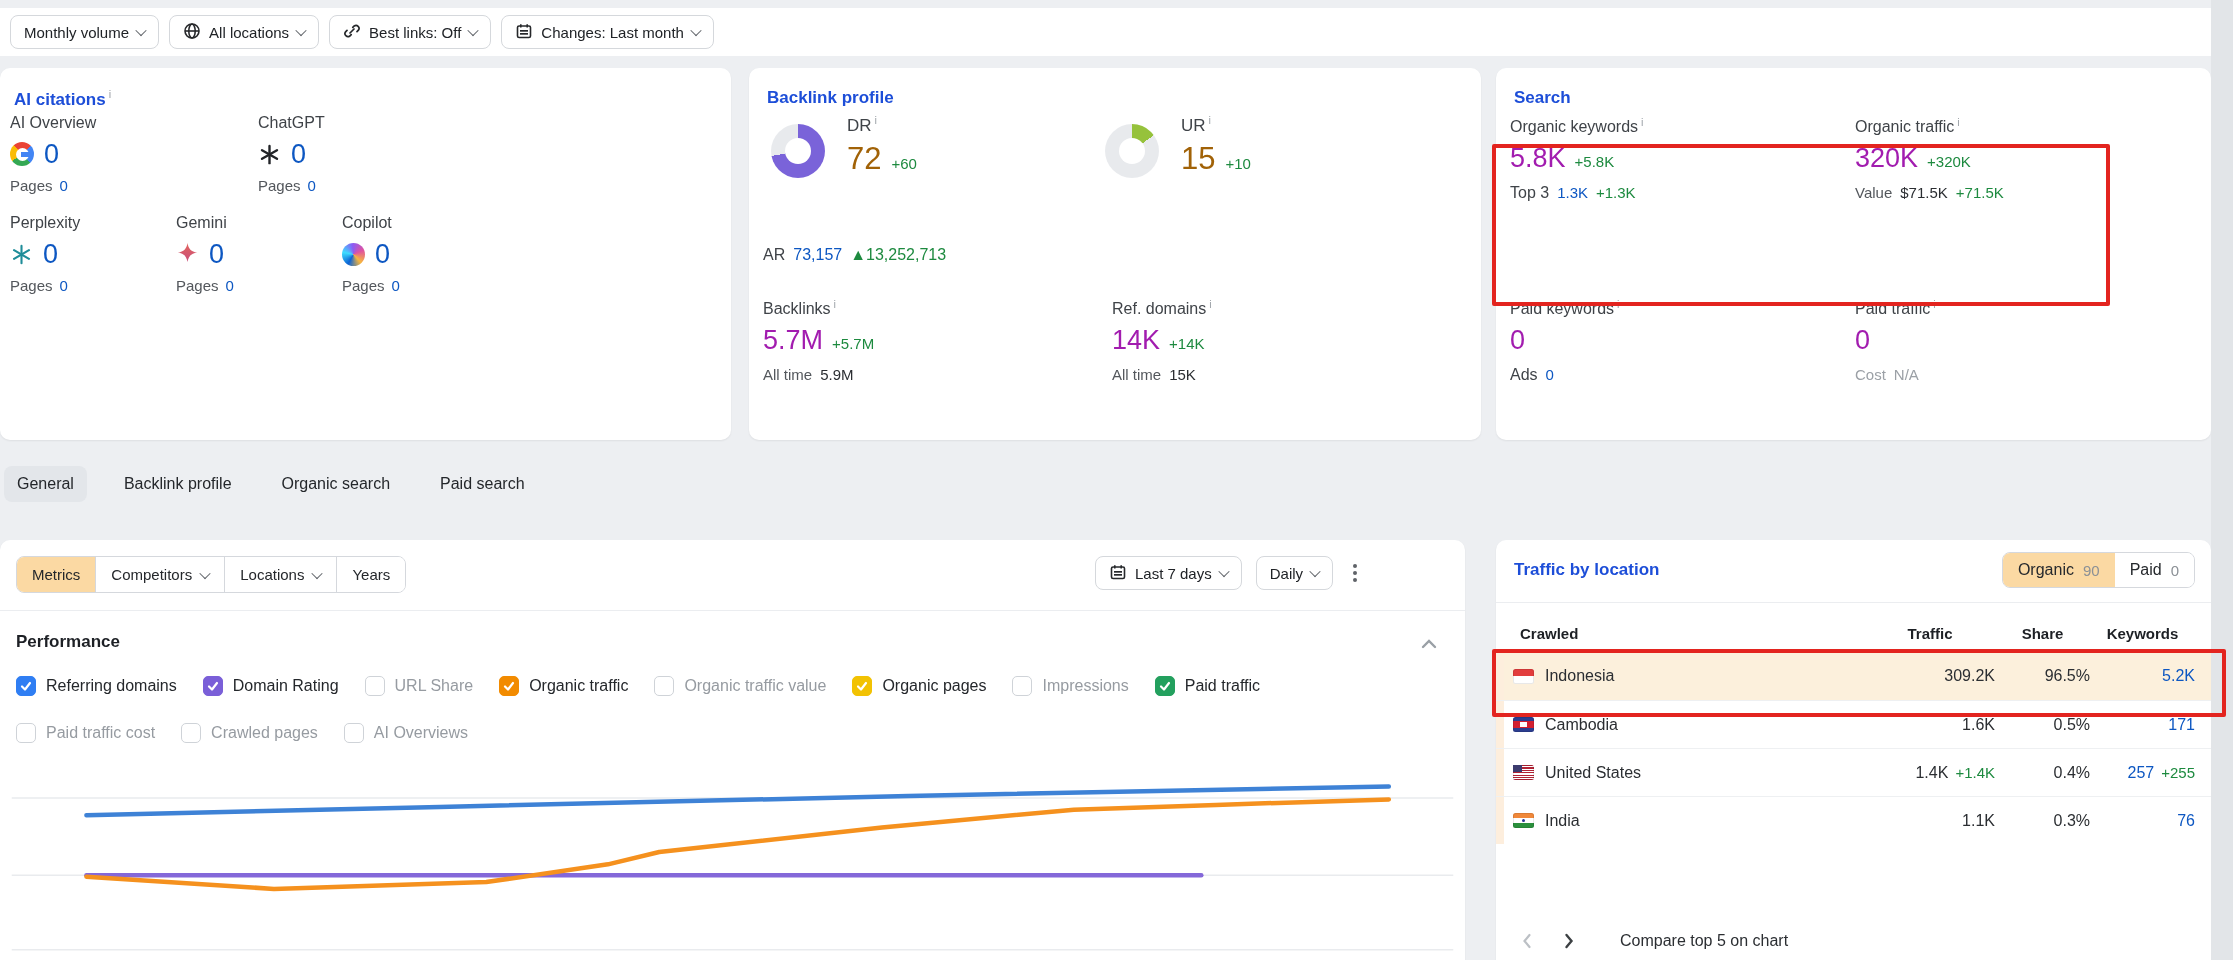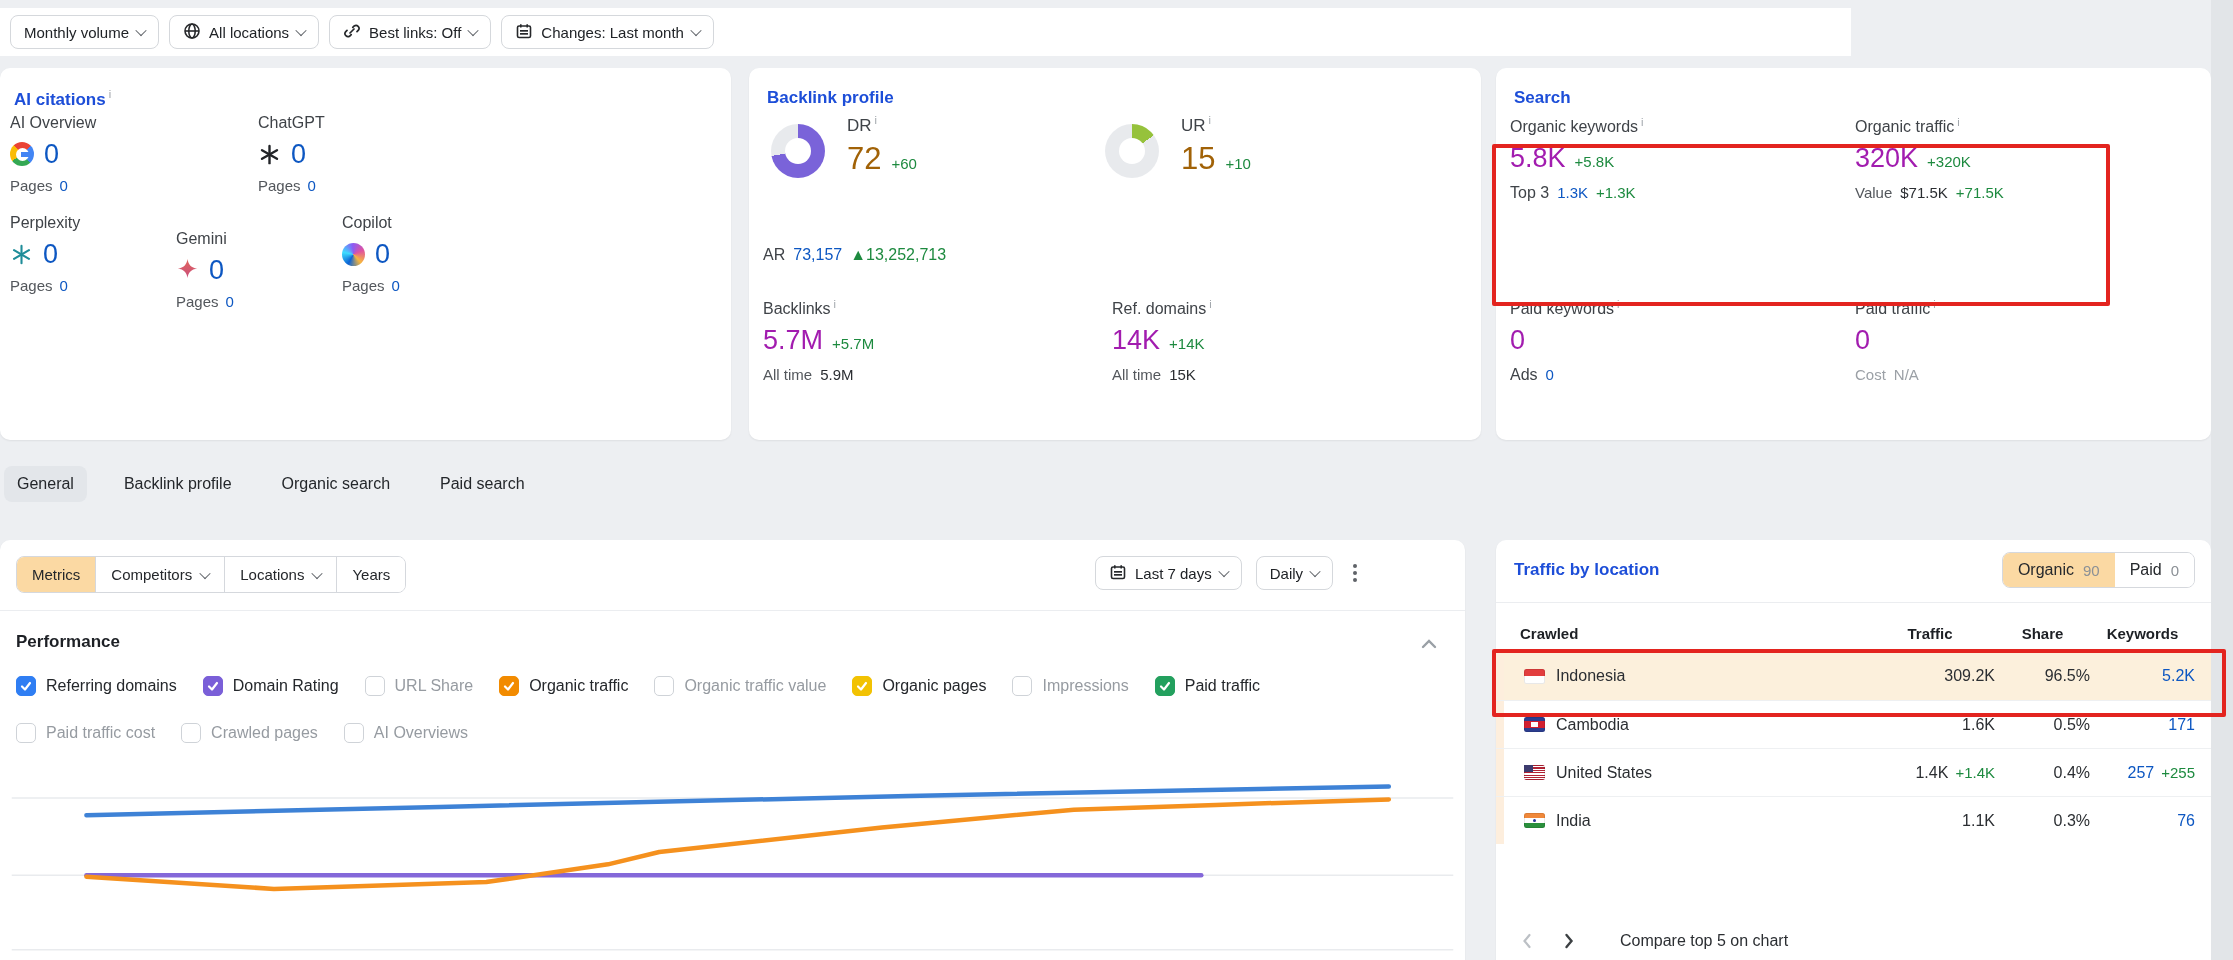--- a/index.html
+++ b/index.html
@@ -3,21 +3,21 @@
 <meta charset="utf-8">
 <style>
   html,body{margin:0;padding:0}
   body{
     position:relative;width:2233px;height:960px;overflow:hidden;
     background:#edeff2;font-family:"Liberation Sans","DejaVu Sans",sans-serif;
     color:#24272b;-webkit-font-smoothing:antialiased;
   }
   a{text-decoration:none}
   
-  .topbar{position:absolute;left:0;top:8px;width:1851px;height:48px;background:#fff;display:flex;align-items:center;gap:10px;padding-left:10px;box-sizing:border-box}
+  .topbar{position:absolute;left:0;top:8px;width:2211px;height:48px;background:#fff;display:flex;align-items:center;gap:10px;padding-left:10px;box-sizing:border-box}
   .tb-btn{display:inline-flex;align-items:center;gap:8px;height:34px;padding:0 13px;background:#fff;border:1px solid #d5d8dc;border-radius:8px;font-size:15px;color:#202327;font-family:inherit;cursor:pointer}
   .tb-btn svg{flex:none}
   .chev{width:7px;height:7px;border-right:1.8px solid #5f6368;border-bottom:1.8px solid #5f6368;transform:rotate(45deg) translate(-1px,-1px);flex:none}
   
   .card{position:absolute;background:#fff;border-radius:10px;box-shadow:0 1px 2px rgba(27,31,35,.07)}
   #card-ai{left:0;top:68px;width:731px;height:372px}
   #card-backlink{left:749px;top:68px;width:732px;height:372px}
   #card-search{left:1496px;top:68px;width:715px;height:372px}
   #card-chart{left:0;top:540px;width:1465px;height:420px;border-radius:10px 10px 0 0}
   #card-location{left:1496px;top:540px;width:715px;height:420px;border-radius:10px 10px 0 0}
@@ -36,21 +36,21 @@
   .sub-v{color:#2b2e32;font-size:15px;margin-left:8px}
   .m-label{font-size:16px;color:#3f4348}
   .m-value{margin-top:9px;display:flex;align-items:baseline;gap:9px}
   .m-sub{margin-top:12px;font-size:15px;color:#53575c;display:flex;align-items:baseline}
   .m-sub .blue-link{margin-left:8px;font-size:15px}
   .m-sub .chg{margin-left:8px}
   .metric{position:absolute}
   
   .ai-item{position:absolute}
   #ai1{left:10px;top:46px}#ai2{left:258px;top:46px}
-  #ai3{left:10px;top:146px}#ai4{left:176px;top:162px}#ai5{left:342px;top:146px}
+  #ai3{left:10px;top:146px}#ai4{left:176px;top:146px}#ai5{left:342px;top:146px}
   .ai-item .name{font-size:16px;color:#3f4348}
   .ai-item .val{margin-top:8px;display:flex;align-items:center;gap:10px;height:28px}
   .ai-item .val a{font-size:27px;color:#0d57c2;line-height:1}
   .ai-item .pages{margin-top:9px;font-size:15px;color:#53575c}
   .ai-item .pages a{margin-left:7px;font-size:15px}
   .gicon{width:24px;height:24px;border-radius:50%;position:relative;display:inline-block;background:conic-gradient(from 45deg,#4285f4 0 90deg,#34a853 90deg 190deg,#fbbc05 190deg 272deg,#ea4335 272deg 360deg)}
   .gicon::before{content:'';position:absolute;inset:5.5px;background:#fff;border-radius:50%}
   .gicon::after{content:'';position:absolute;left:11px;right:1.5px;top:9.5px;height:5px;background:#4285f4}
   .ast{display:inline-flex}
   .ast.dark{color:#212327}
@@ -105,21 +105,21 @@
   
   .seg-toggle{position:absolute;right:16px;top:12px;display:flex;border:1px solid #d5d8dd;border-radius:8px;overflow:hidden}
   .tg{display:flex;gap:9px;align-items:center;padding:8px 15px;font-size:16px;color:#26292d;background:#fff;border:none;font-family:inherit;cursor:pointer}
   .tg.active{background:#fbd9a3}
   .tg-count{color:#8b9096;font-size:15px}
   .loc-divider{position:absolute;left:0;top:62px;width:100%;height:1px;background:#ebedf0}
   .loc-header{position:absolute;left:0;top:76px;width:100%;height:34px;display:grid;grid-template-columns:1fr 130px 95px 105px;padding:0 16px 0 24px;box-sizing:border-box;align-items:center;font-weight:700;font-size:15px;color:#1d2025}
   .loc-header .h{text-align:center}
   .loc-header .h.first{text-align:left}
   .loc-body{position:absolute;left:0;top:112px;width:100%}
-  .loc-row{position:relative;display:grid;grid-template-columns:1fr 130px 95px 105px;padding:0 16px 0 28px;box-sizing:border-box;height:48px;align-items:center;font-size:16px;color:#2b2e32;border-top:1px solid #eef0f2;cursor:pointer}
+  .loc-row{position:relative;display:grid;grid-template-columns:1fr 130px 95px 105px;padding:0 16px 0 17px;box-sizing:border-box;height:48px;align-items:center;font-size:16px;color:#2b2e32;border-top:1px solid #eef0f2;cursor:pointer}
   .loc-row:first-child{border-top:none}
   .loc-row::before{content:'';position:absolute;left:0;top:0;bottom:0;width:8px;background:#fdeedd}
   .loc-row.highlight{background:#fcf0dc}
   .cell.name{display:flex;align-items:center}
   .cell.num{display:flex;justify-content:flex-end;align-items:baseline;text-align:right}
   .chg.sm{font-size:15px;margin-left:7px}
   .kw .blue-link{font-size:16px}
   .loc-footer{position:absolute;left:24px;top:392px;display:flex;align-items:center}
   .pg-btn{display:inline-flex;cursor:pointer}
   .pg-btn.next{margin-left:28px}

